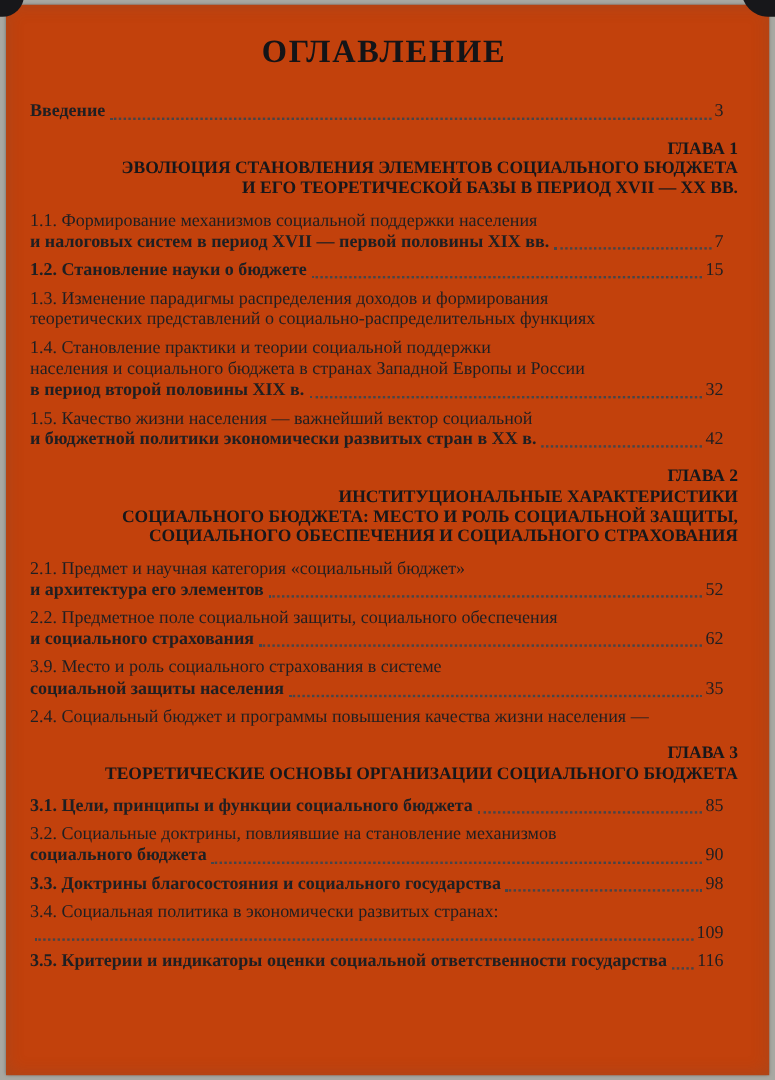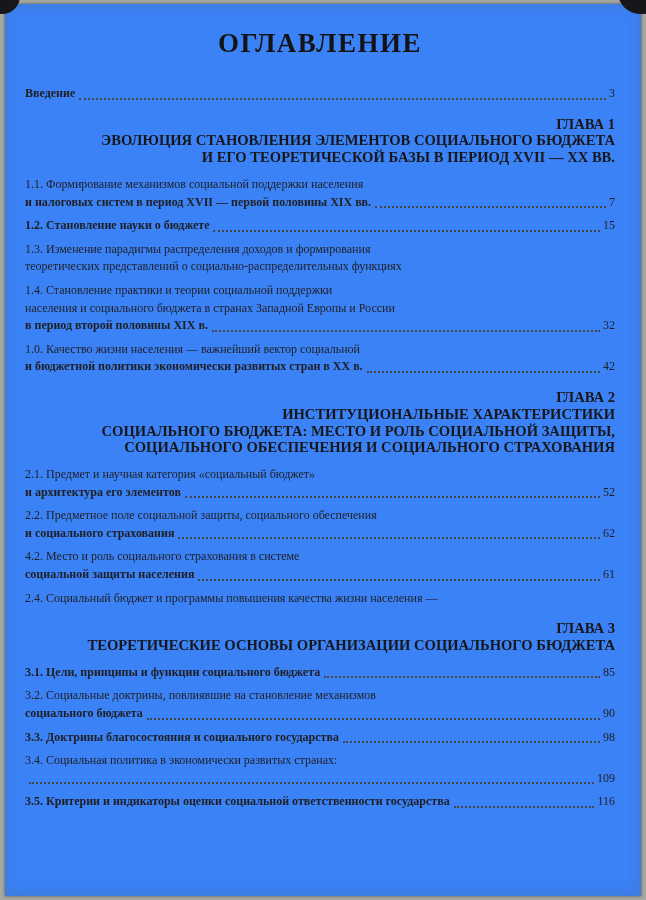--- a/index.html
+++ b/index.html
@@ -7,40 +7,40 @@
     position: relative;
     width: 646px; height: 900px;
     margin: 0 auto;
     background: #a8a8a2;
     overflow: hidden;
     font-family: "Liberation Serif", "DejaVu Serif", serif;
   }
   .page {
     position: absolute;
     left: 5px; top: 4px; right: 5px; bottom: 4px;
-    background: #3b82f6;
+    background: #c2410c;
     box-shadow: inset 0 0 14px rgba(90,90,80,0.25), 0 0 3px rgba(0,0,0,0.5);
     color: #1f1f22;
     padding: 20px 26px 26px 20px;
     box-sizing: border-box;
   }
   .corner { position: absolute; background: #17171a; z-index: 3; }
   .corner-tl { left: -10px; top: -12px; width: 30px; height: 26px; border-radius: 0 0 18px 4px; }
   .corner-tr { right: -12px; top: -14px; width: 40px; height: 28px; border-radius: 0 0 6px 22px; }
 
   .title {
     margin: 4px 0 26px 0;
     text-align: center;
     font-size: 27px;
     font-weight: bold;
     letter-spacing: 1.5px;
     color: #141417;
   }
 
-  .entry { margin: 0 0 6px 0; font-size: 12px; line-height: 17.6px; }
+  .entry { margin: 0 12px 6px 0; font-size: 15px; line-height: 17.6px; }
   .entry.intro { margin-bottom: 12px; }
   .e-line { }
   .e-last { display: flex; align-items: flex-end; }
   .e-text { white-space: nowrap; font-weight: bold; }
   .bold { font-weight: bold; }
   .dots {
     flex: 1 1 auto;
     min-width: 10px;
     border-bottom: 2px dotted #45454a;
     margin: 0 3px 3px 4px;
@@ -108,21 +108,21 @@
         <div class="e-line">1.4. Становление практики и теории социальной поддержки</div>
         <div class="e-line">населения и социального бюджета в странах Западной Европы и России</div>
         <div class="e-last">
           <span class="e-text">в период второй половины XIX в.</span>
           <span class="dots"></span>
           <span class="pg">32</span>
         </div>
       </div>
 
       <div class="entry">
-        <div class="e-line">1.0. Качество жизни населения — важнейший вектор социальной</div>
+        <div class="e-line">1.5. Качество жизни населения — важнейший вектор социальной</div>
         <div class="e-last">
           <span class="e-text">и бюджетной политики экономически развитых стран в XX в.</span>
           <span class="dots"></span>
           <span class="pg">42</span>
         </div>
       </div>
     </div>
 
     <div>
       <div class="chapter-heading">
@@ -144,25 +144,25 @@
       <div class="entry">
         <div class="e-line">2.2. Предметное поле социальной защиты, социального обеспечения</div>
         <div class="e-last">
           <span class="e-text">и социального страхования</span>
           <span class="dots"></span>
           <span class="pg">62</span>
         </div>
       </div>
 
       <div class="entry">
-        <div class="e-line">4.2. Место и роль социального страхования в системе</div>
+        <div class="e-line">3.9. Место и роль социального страхования в системе</div>
         <div class="e-last">
           <span class="e-text">социальной защиты населения</span>
           <span class="dots"></span>
-          <span class="pg">61</span>
+          <span class="pg">35</span>
         </div>
       </div>
 
       <div class="entry">
         <div class="e-line">2.4. Социальный бюджет и программы повышения  качества жизни населения —</div>
       </div>
     </div>
 
     <div>
       <div class="chapter-heading">

